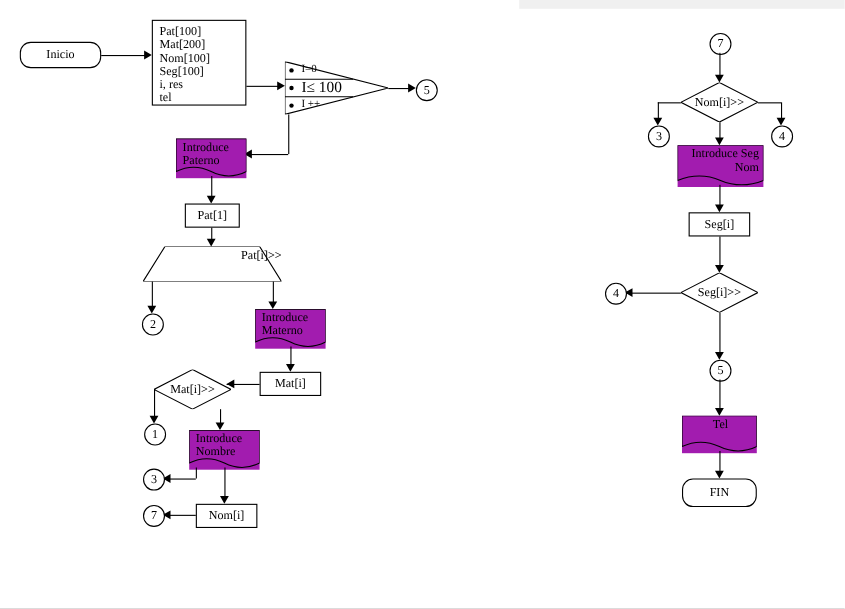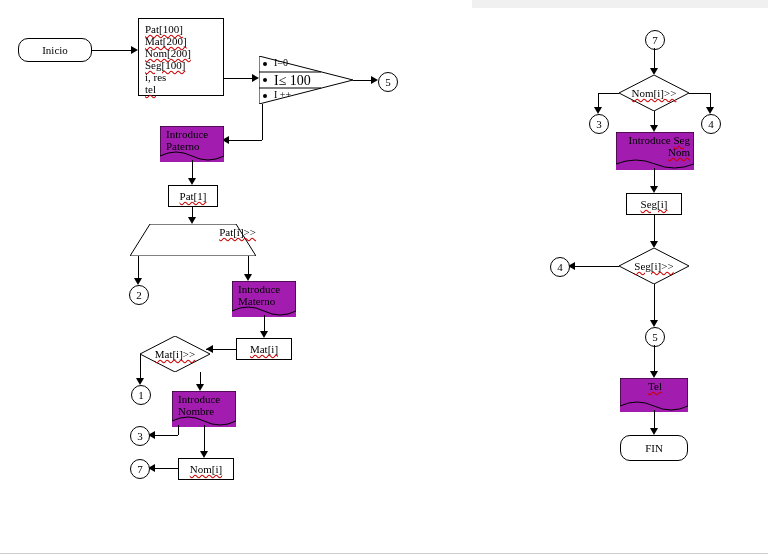--- a/index.html
+++ b/index.html
@@ -1,21 +1,21 @@
 <!DOCTYPE html>
 <html><head>
 <meta charset="utf-8">
 <style>
   html,body{margin:0;padding:0;background:#fff;font-family:"Times New Roman",serif;font-size:11px;color:#000}
   .page{position:relative;width:768px;height:554px}
   .box{position:absolute;border:1px solid #000;background:#fff;display:flex;align-items:center;justify-content:center;text-align:center;padding:2px;box-sizing:border-box}
   .box.left{justify-content:flex-start;text-align:left;padding-left:6px;align-items:flex-start;padding-top:4px}
   .rounded{border-radius:10px}
   .circle{position:absolute;border:1px solid #000;border-radius:50%;background:#fff;display:flex;align-items:center;justify-content:center}
-  .underline{text-decoration:underline;text-decoration-color:#c00;text-decoration-style:wavy}
+  .underline{text-decoration-color:#c00;text-decoration-style:wavy}
   .line{position:absolute;background:#000}
   .vline{width:1px}
   .hline{height:1px}
   .arrow-down{position:absolute;width:0;height:0;border-left:4px solid transparent;border-right:4px solid transparent;border-top:7px solid #000}
   .arrow-left{position:absolute;width:0;height:0;border-top:4px solid transparent;border-bottom:4px solid transparent;border-right:7px solid #000}
   .arrow-right{position:absolute;width:0;height:0;border-top:4px solid transparent;border-bottom:4px solid transparent;border-left:7px solid #000}
   .diamond{position:absolute;width:70px;height:36px}
   .diamond svg{position:absolute;top:0;left:0;width:100%;height:100%}
   .diamond .lbl{position:absolute;top:0;left:0;right:0;bottom:0;display:flex;align-items:center;justify-content:center}
   .doc{position:absolute;background:#a21caf}
@@ -36,21 +36,21 @@
   <div class="box rounded" style="left:18px;top:38px;width:74px;height:24px">
     <span>Inicio</span>
   </div>
   <div class="line hline" style="left:92px;top:50px;width:43px"></div>
   <div class="arrow-right" style="left:131px;top:46px"></div>
 
   <div class="box left" style="left:138px;top:18px;width:86px;height:78px">
     <div>
       <span class="underline">Pat[100]</span><br>
       <span class="underline">Mat[200]</span><br>
-      <span class="underline">Nom[200]</span><br>
+      <span class="underline">Nom[100]</span><br>
       <span class="underline">Seg[100]</span><br>
       <span>i, res</span><br>
       <span class="underline">tel</span>
     </div>
   </div>
   <div class="line hline" style="left:224px;top:78px;width:32px"></div>
   <div class="arrow-right" style="left:252px;top:74px"></div>
 
   <div class="loop" style="left:259px;top:56px;width:94px;height:48px">
     <svg viewBox="0 0 94 48">

